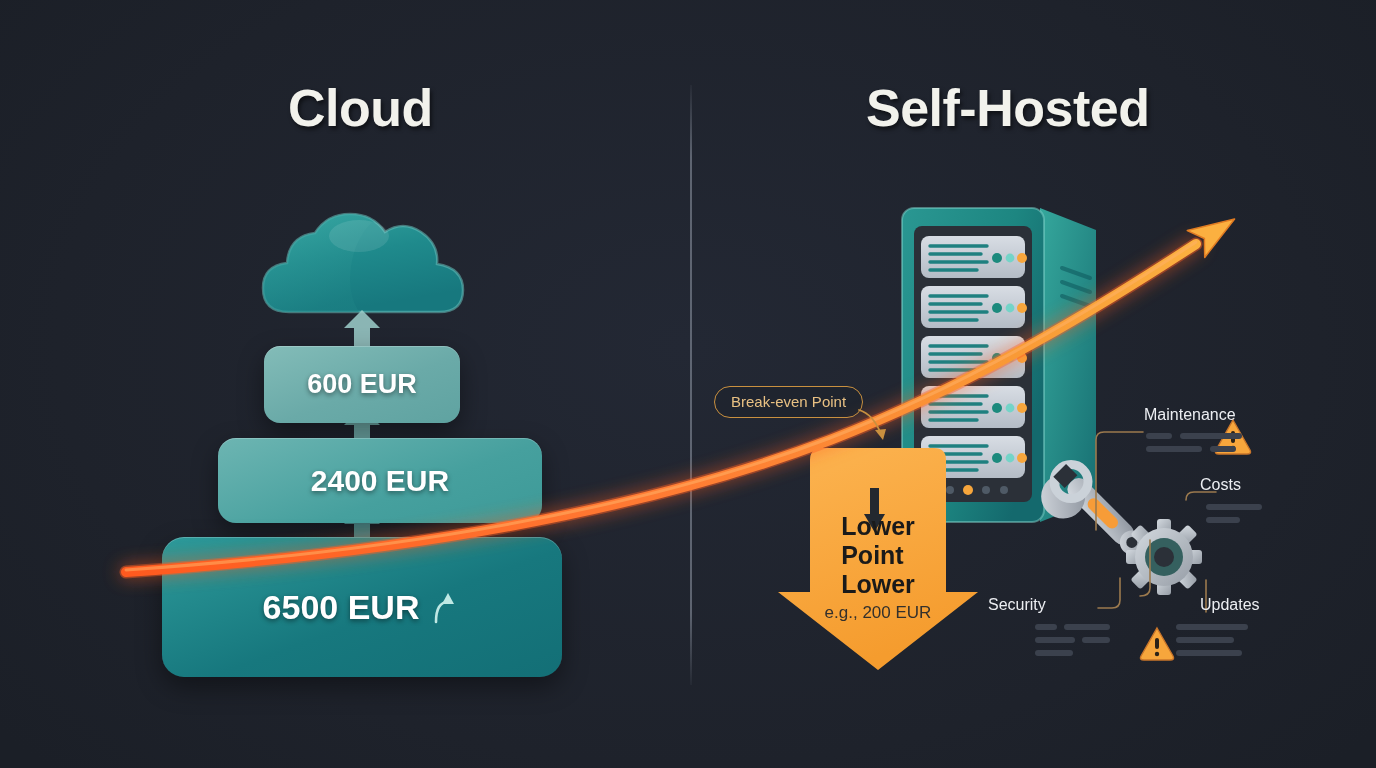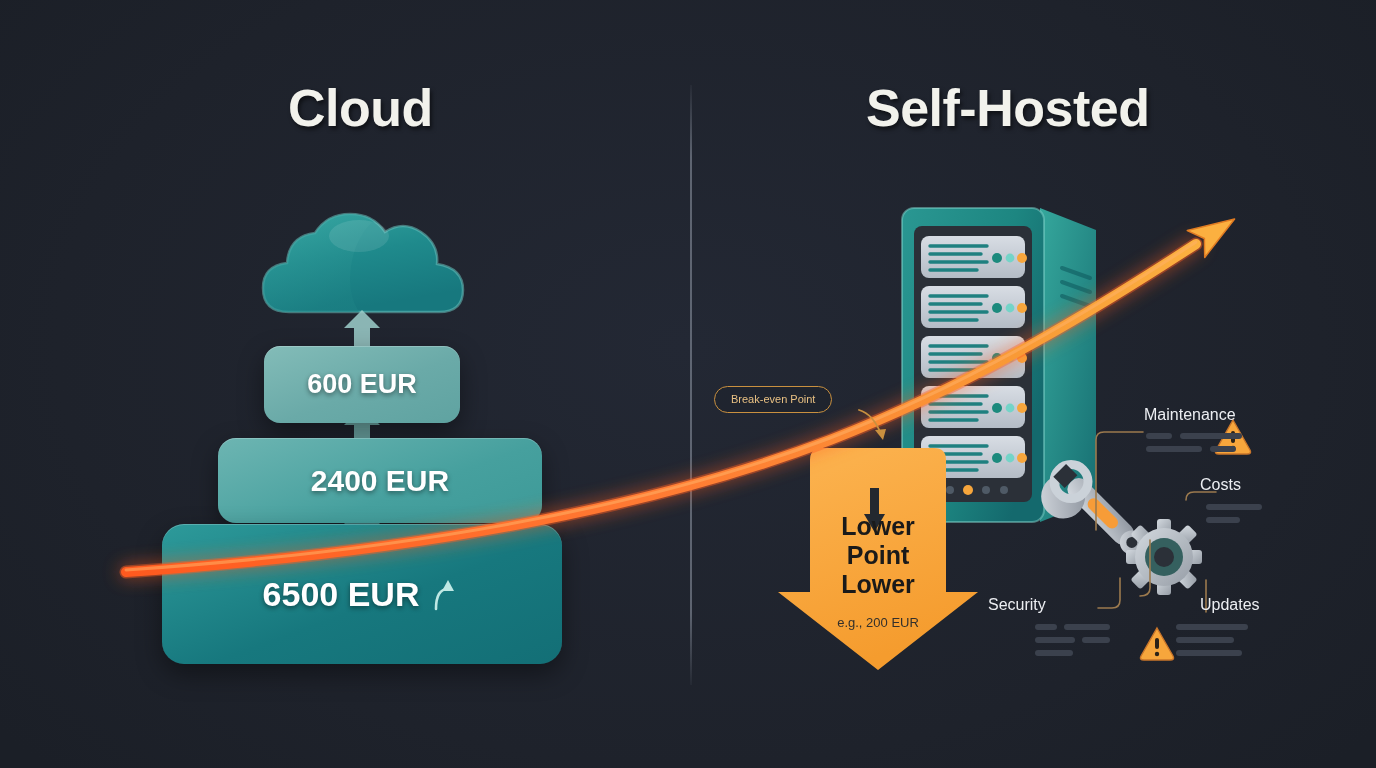--- a/index.html
+++ b/index.html
@@ -56,55 +56,55 @@
     background: linear-gradient(160deg, #83bcb8 0%, #6aaaa8 55%, #5fa3a1 100%);
     font-size: 27px;
   }
   #bar-mid {
     left: 218px; top: 438px; width: 324px; height: 85px;
     border-radius: 18px;
     background: linear-gradient(160deg, #6db5b2 0%, #46a09e 60%, #3d9a98 100%);
     font-size: 30px;
   }
   #bar-bot {
-    left: 162px; top: 524px; width: 400px; height: 140px;
+    left: 162px; top: 537px; width: 400px; height: 140px;
     border-radius: 22px;
     background: linear-gradient(160deg, #2d9a9a 0%, #17787e 55%, #136f76 100%);
     font-size: 34px;
   }
   .bar-label { display: inline-flex; align-items: center; gap: 12px; }
 
   
   .up-arrow { position: absolute; width: 42px; height: 40px; }
 
   
   #curve-layer { position: absolute; left: 0; top: 0; width: 1376px; height: 768px; pointer-events: none; }
 
   
   #breakeven {
     position: absolute; left: 714px; top: 386px;
     padding: 6px 16px 7px 16px;
     border: 1.6px solid #c9903f;
     border-radius: 18px;
     color: #e9c183;
-    font-size: 11px;
+    font-size: 15px;
     white-space: nowrap;
     background: rgba(30,34,43,0.55);
   }
 
   
   #lower-costs { position: absolute; left: 772px; top: 446px; width: 212px; height: 226px; }
   #lower-costs-text {
     position: absolute; left: 772px; top: 446px; width: 212px; height: 226px;
     display: flex; flex-direction: column; align-items: center; justify-content: flex-start;
     padding-top: 66px; box-sizing: border-box;
     color: #1a1a1a; pointer-events: none;
   }
-  #lower-costs-title { font-size: 25px; font-weight: bold; line-height: 1.15; text-align: center; }
-  #lower-costs-sub { font-size: 13px; margin-top: 17px; color: #33302c; }
+  #lower-costs-title { font-size: 25px; font-weight: bold; line-height: 1.15; text-align: left; }
+  #lower-costs-sub { font-size: 17px; margin-top: 5px; color: #33302c; }
 
   
   #server-rack { position: absolute; left: 890px; top: 200px; width: 220px; height: 330px; }
 
   
   #wrench-icon { position: absolute; left: 1040px; top: 452px; width: 120px; height: 120px; }
   #gear-icon   { position: absolute; left: 1125px; top: 518px; width: 78px; height: 78px; }
 
   
   .concern-label {

